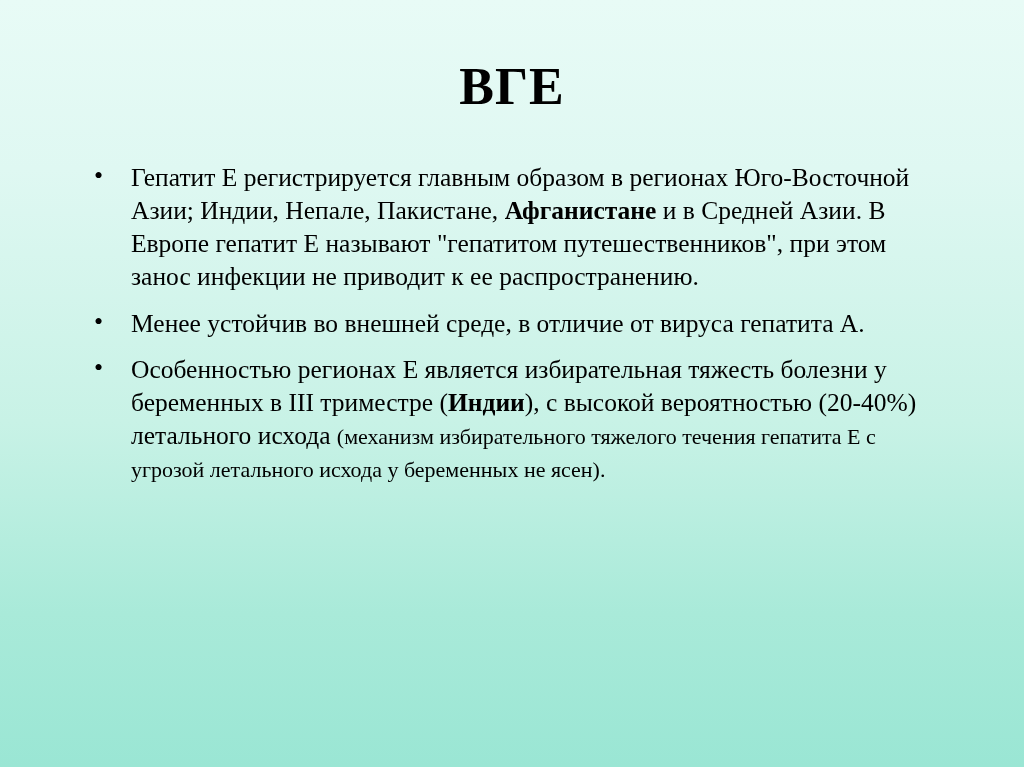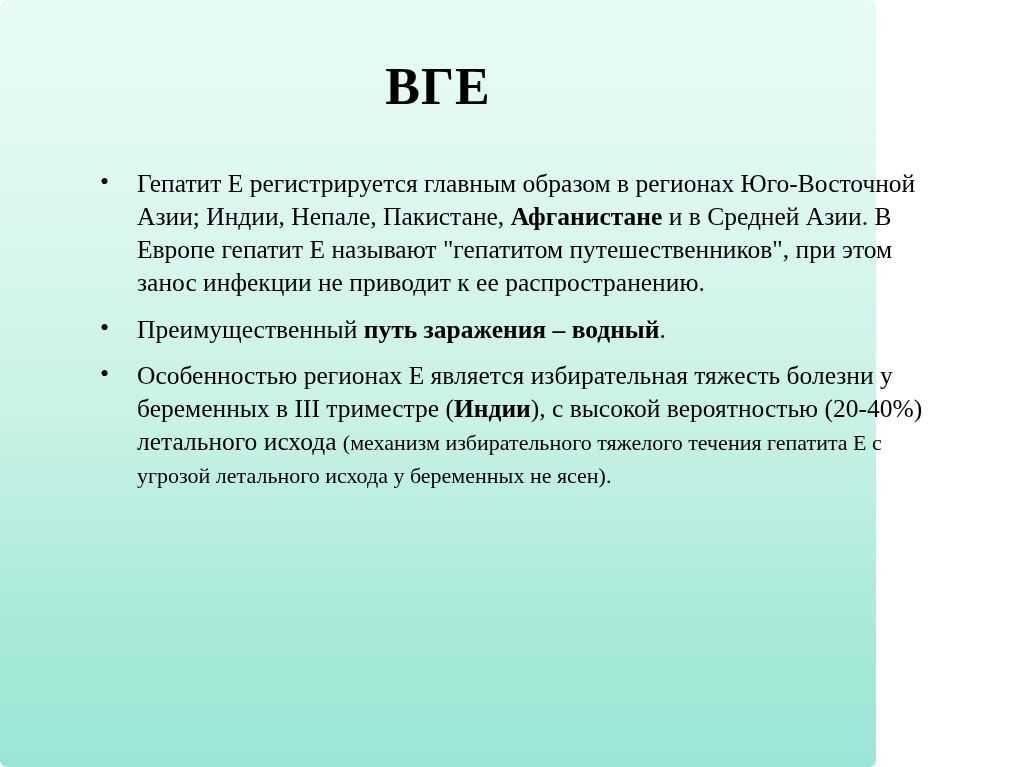--- a/index.html
+++ b/index.html
@@ -7,25 +7,24 @@
     padding: 0;
   }
   body {
     width: 1024px;
     height: 767px;
     overflow: hidden;
     font-family: "Liberation Serif", serif;
   }
   .slide {
     position: relative;
-    width: 876px;
+    width: 1024px;
     height: 767px;
     box-sizing: border-box;
     background: linear-gradient(to bottom, #e8fbf6 0%, #dff8f2 22%, #c8f2e6 55%, #a9ead9 80%, #9ae6d4 100%);
-    border-radius: 7px;
   }
   .slide-title {
     position: absolute;
     top: 58px;
     left: 0;
     width: 100%;
     text-align: center;
     font-family: "Liberation Serif", serif;
     font-weight: bold;
     font-size: 52px;
@@ -34,21 +33,21 @@
     letter-spacing: 1px;
   }
   .content {
     position: absolute;
     top: 155px;
     left: 72px;
     width: 880px;
   }
   ul.bullets {
     list-style: none;
-    margin: 12px;
+    margin: 6px;
     padding: 0;
   }
   ul.bullets > li {
     position: relative;
     padding-left: 53px;
     margin-bottom: 13px;
     font-size: 25.5px;
     line-height: 1.30;
     color: #000000;
     text-align: left;
@@ -71,17 +70,17 @@
 </style>
 </head>
 <body>
 
 <div class="slide">
   <div class="slide-title">ВГЕ</div>
 
   <div class="content">
     <ul class="bullets">
       <li><span>Гепатит Е регистрируется главным образом в регионах Юго-Восточной Азии; Индии, Непале, Пакистане, </span><b>Афганистане</b><span> и в Средней Азии. В Европе гепатит Е называют "гепатитом путешественников", при этом занос инфекции не приводит к ее распространению.</span></li>
-      <li><span>Преимущественный </span><b>путь заражения – водный</b><span>.</span></li>
+      <li><span>Менее устойчив во внешней среде, в отличие от вируса гепатита А.</span></li>
       <li><span>Особенностью регионах Е является избирательная тяжесть болезни у беременных в III триместре (</span><b>Индии</b><span>), с высокой вероятностью (20-40%) летального исхода </span><span class="small">(механизм избирательного тяжелого течения гепатита Е с угрозой летального исхода у беременных не ясен).</span></li>
     </ul>
   </div>
 </div>
 
 </body></html>

